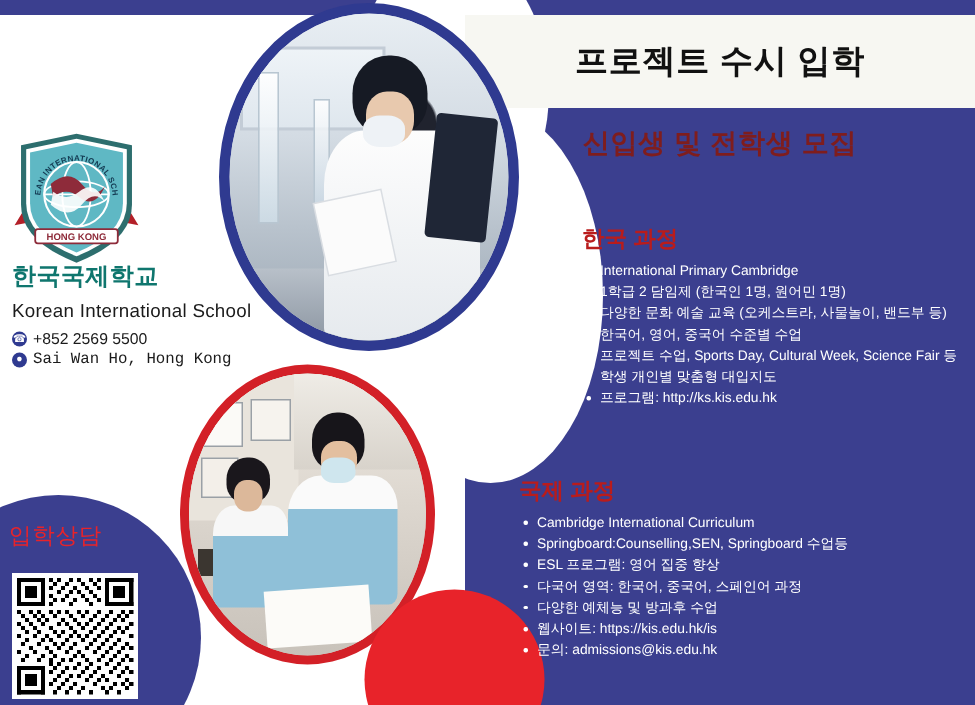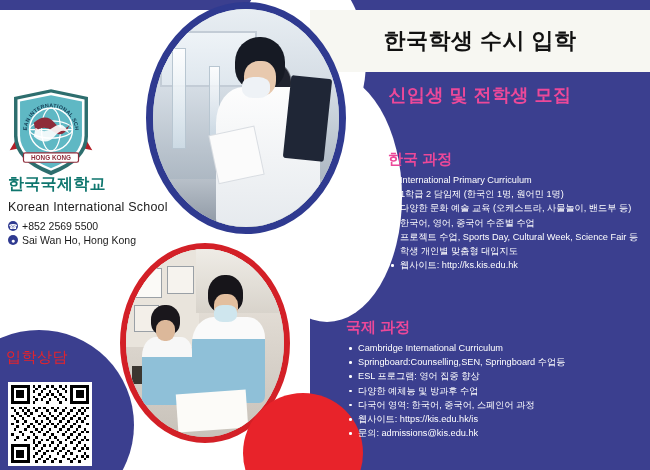--- a/index.html
+++ b/index.html
@@ -41,21 +41,21 @@
     font-weight: bold;
     letter-spacing: 0.5px;
     white-space: nowrap;
   }
   .subheader {
     position: absolute;
     left: 310px; top: 78px; width: 340px; height: 34px;
     display: flex; align-items: center; justify-content: center;
   }
   .subheader-title {
-    color: #ec4899;
+    color: #7f1d1d;
     font-size: 18px;
     font-weight: bold;
     letter-spacing: 0.5px;
     white-space: nowrap;
   }
 
   
   .panel-notch {
     position: absolute;
     left: 252px; top: 72px;
@@ -72,21 +72,21 @@
   }
 
   
   .section {
     position: absolute;
     color: #ffffff;
   }
   .section-title {
     font-size: 15px;
     font-weight: bold;
-    color: #ec4899;
+    color: #b91c1c;
     margin-bottom: 4px;
   }
   .bullets { list-style: none; }
   .bullets li {
     position: relative;
     font-size: 9.2px;
     line-height: 14.2px;
     color: #ffffff;
     padding-left: 12px;
     white-space: nowrap;
@@ -288,41 +288,41 @@
     position: absolute; left: 8px; top: 200px;
     font-size: 12.5px; color: #1b1b1b;
     letter-spacing: 0.2px; white-space: nowrap;
   }
   .contact-line {
     position: absolute; left: 8px;
     display: flex; align-items: center; gap: 4px;
     font-size: 10.5px; color: #1b1b1b; white-space: nowrap;
   }
   #contact-phone { top: 220px; }
-  #contact-address { top: 234px; }
+  #contact-address { top: 234px; font-family: Liberation Mono, monospace; }
   .cicon {
     width: 10px; height: 10px; border-radius: 50%;
     background: #2f3a90; color: #ffffff;
     display: inline-flex; align-items: center; justify-content: center;
     font-size: 7px; line-height: 1; flex: 0 0 auto;
   }
 </style>
 </head>
 <body>
 
 <div id="poster">
 
   <div class="top-strip"></div>
 
   <div class="blue-panel"></div>
   <div class="panel-notch"></div>
   <div class="panel-notch2"></div>
 
   <div class="header-band">
-    <div class="header-title">한국학생 수시 입학</div>
+    <div class="header-title">프로젝트 수시 입학</div>
   </div>
   <div class="subheader">
     <div class="subheader-title">신입생 및 전학생 모집</div>
   </div>
 
   <div class="photo-top">
     <div class="img">
       <div class="lab-shelf"></div>
       <div class="glass"></div>
       <div class="glass2"></div>
@@ -618,36 +618,36 @@
     <span>+852 2569 5500</span>
   </div>
   <div class="contact-line" id="contact-address">
     <span class="cicon">●</span>
     <span>Sai Wan Ho, Hong Kong</span>
   </div>
 
   <div class="section" id="section-korean">
     <div class="section-title">한국 과정</div>
     <ul class="bullets">
-      <li>International Primary Curriculum</li>
+      <li>International Primary Cambridge</li>
       <li>1학급 2 담임제 (한국인 1명, 원어민 1명)</li>
       <li>다양한 문화 예술 교육 (오케스트라, 사물놀이, 밴드부 등)</li>
       <li>한국어, 영어, 중국어 수준별 수업</li>
       <li>프로젝트 수업, Sports Day, Cultural Week, Science Fair 등</li>
       <li>학생 개인별 맞춤형 대입지도</li>
-      <li>웹사이트: http://ks.kis.edu.hk</li>
+      <li>프로그램: http://ks.kis.edu.hk</li>
     </ul>
   </div>
 
   <div class="section" id="section-intl">
     <div class="section-title">국제 과정</div>
     <ul class="bullets">
       <li>Cambridge International Curriculum</li>
       <li>Springboard:Counselling,SEN, Springboard 수업등</li>
       <li>ESL 프로그램: 영어 집중 향상</li>
+      <li>다국어 영역: 한국어, 중국어, 스페인어 과정</li>
       <li>다양한 예체능 및 방과후 수업</li>
-      <li>다국어 영역: 한국어, 중국어, 스페인어 과정</li>
       <li>웹사이트: https://kis.edu.hk/is</li>
       <li>문의: admissions@kis.edu.hk</li>
     </ul>
   </div>
 
 </div>
 
 </body></html>

